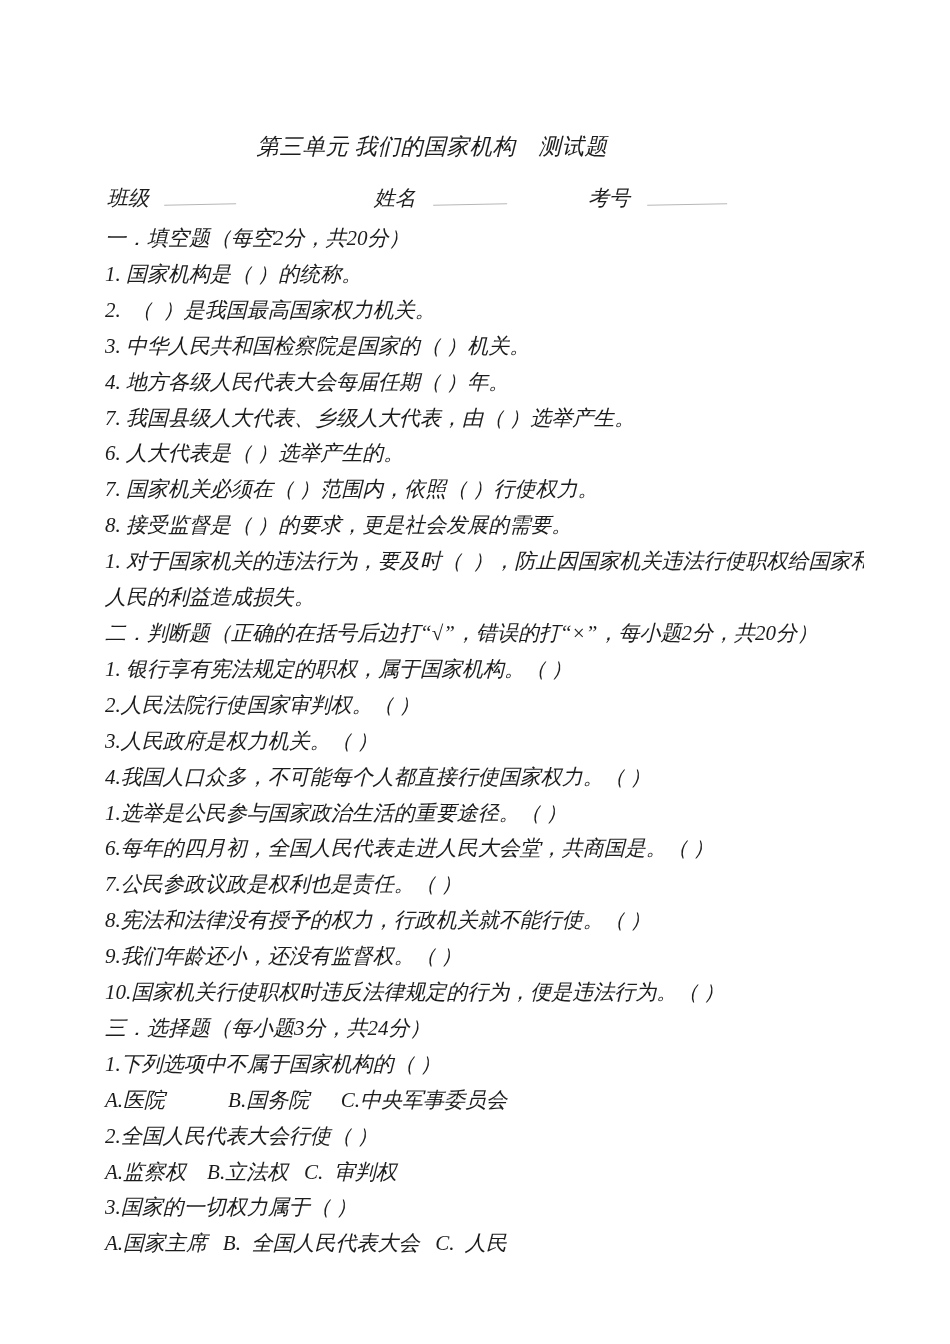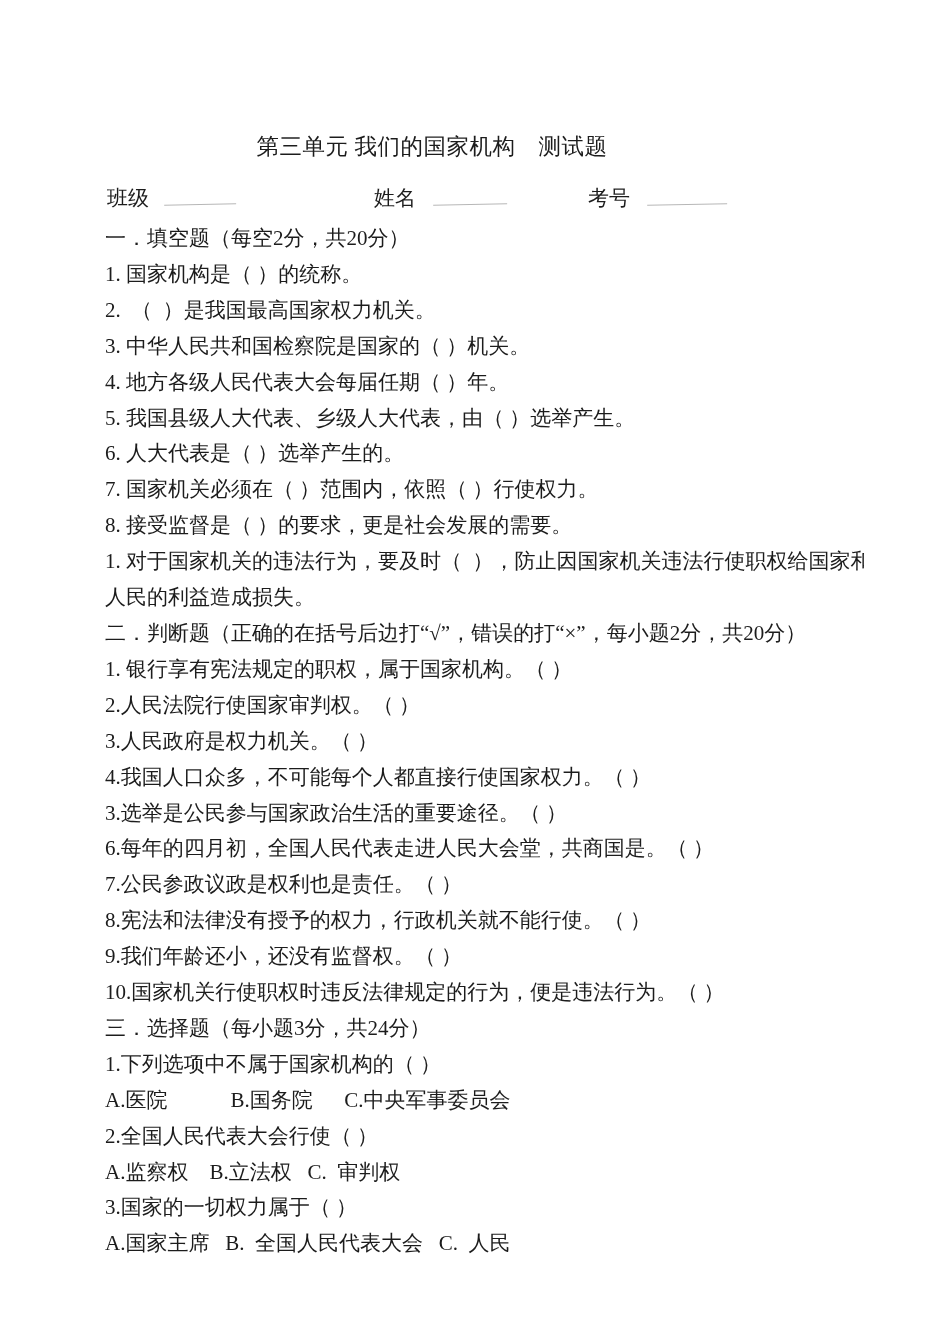--- a/index.html
+++ b/index.html
@@ -8,20 +8,21 @@
     background: #ffffff;
   }
   .page {
     position: relative;
     width: 864px;
     height: 1344px;
     background: #ffffff;
     font-family: "Liberation Serif", "DejaVu Serif", serif;
     color: #1c1c1c;
     overflow: hidden;
+    font-style: italic;
   }
   .title {
     position: absolute;
     top: 131px;
     left: 0;
     width: 100%;
     margin: 0;
     text-align: center;
     font-size: 22.5px;
     font-weight: normal;
@@ -81,33 +82,33 @@
     <span class="field field-examno"><span>考号</span><span class="blank blank-examno"></span></span>
   </div>
 
   <div class="content">
 
     <div class="line">一．填空题（每空2分，共20分）</div>
     <div class="line">1. 国家机构是（ ）的统称。</div>
     <div class="line">2.  （  ）是我国最高国家权力机关。</div>
     <div class="line">3. 中华人民共和国检察院是国家的（ ）机关。</div>
     <div class="line">4. 地方各级人民代表大会每届任期（ ）年。</div>
-    <div class="line">5. 我国县级人大代表、乡级人大代表，由（ ）选举产生。</div>
+    <div class="line">7. 我国县级人大代表、乡级人大代表，由（ ）选举产生。</div>
     <div class="line">6. 人大代表是（ ）选举产生的。</div>
     <div class="line">7. 国家机关必须在（ ）范围内，依照（ ）行使权力。</div>
     <div class="line">8. 接受监督是（ ）的要求，更是社会发展的需要。</div>
     <div class="line">1. 对于国家机关的违法行为，要及时（  ），防止因国家机关违法行使职权给国家和</div>
     <div class="line">人民的利益造成损失。</div>
 
     <div class="line">二．判断题（正确的在括号后边打“√”，错误的打“×”，每小题2分，共20分）</div>
     <div class="line">1. 银行享有宪法规定的职权，属于国家机构。（ ）</div>
     <div class="line">2.人民法院行使国家审判权。（ ）</div>
     <div class="line">3.人民政府是权力机关。（ ）</div>
     <div class="line">4.我国人口众多，不可能每个人都直接行使国家权力。（ ）</div>
-    <div class="line">3.选举是公民参与国家政治生活的重要途径。（ ）</div>
+    <div class="line">1.选举是公民参与国家政治生活的重要途径。（ ）</div>
     <div class="line">6.每年的四月初，全国人民代表走进人民大会堂，共商国是。（ ）</div>
     <div class="line">7.公民参政议政是权利也是责任。（ ）</div>
     <div class="line">8.宪法和法律没有授予的权力，行政机关就不能行使。（ ）</div>
     <div class="line">9.我们年龄还小，还没有监督权。（ ）</div>
     <div class="line">10.国家机关行使职权时违反法律规定的行为，便是违法行为。（ ）</div>
 
     <div class="line">三．选择题（每小题3分，共24分）</div>
     <div class="line">1.下列选项中不属于国家机构的（ ）</div>
     <div class="line">A.医院            B.国务院      C.中央军事委员会</div>
     <div class="line">2.全国人民代表大会行使（ ）</div>

